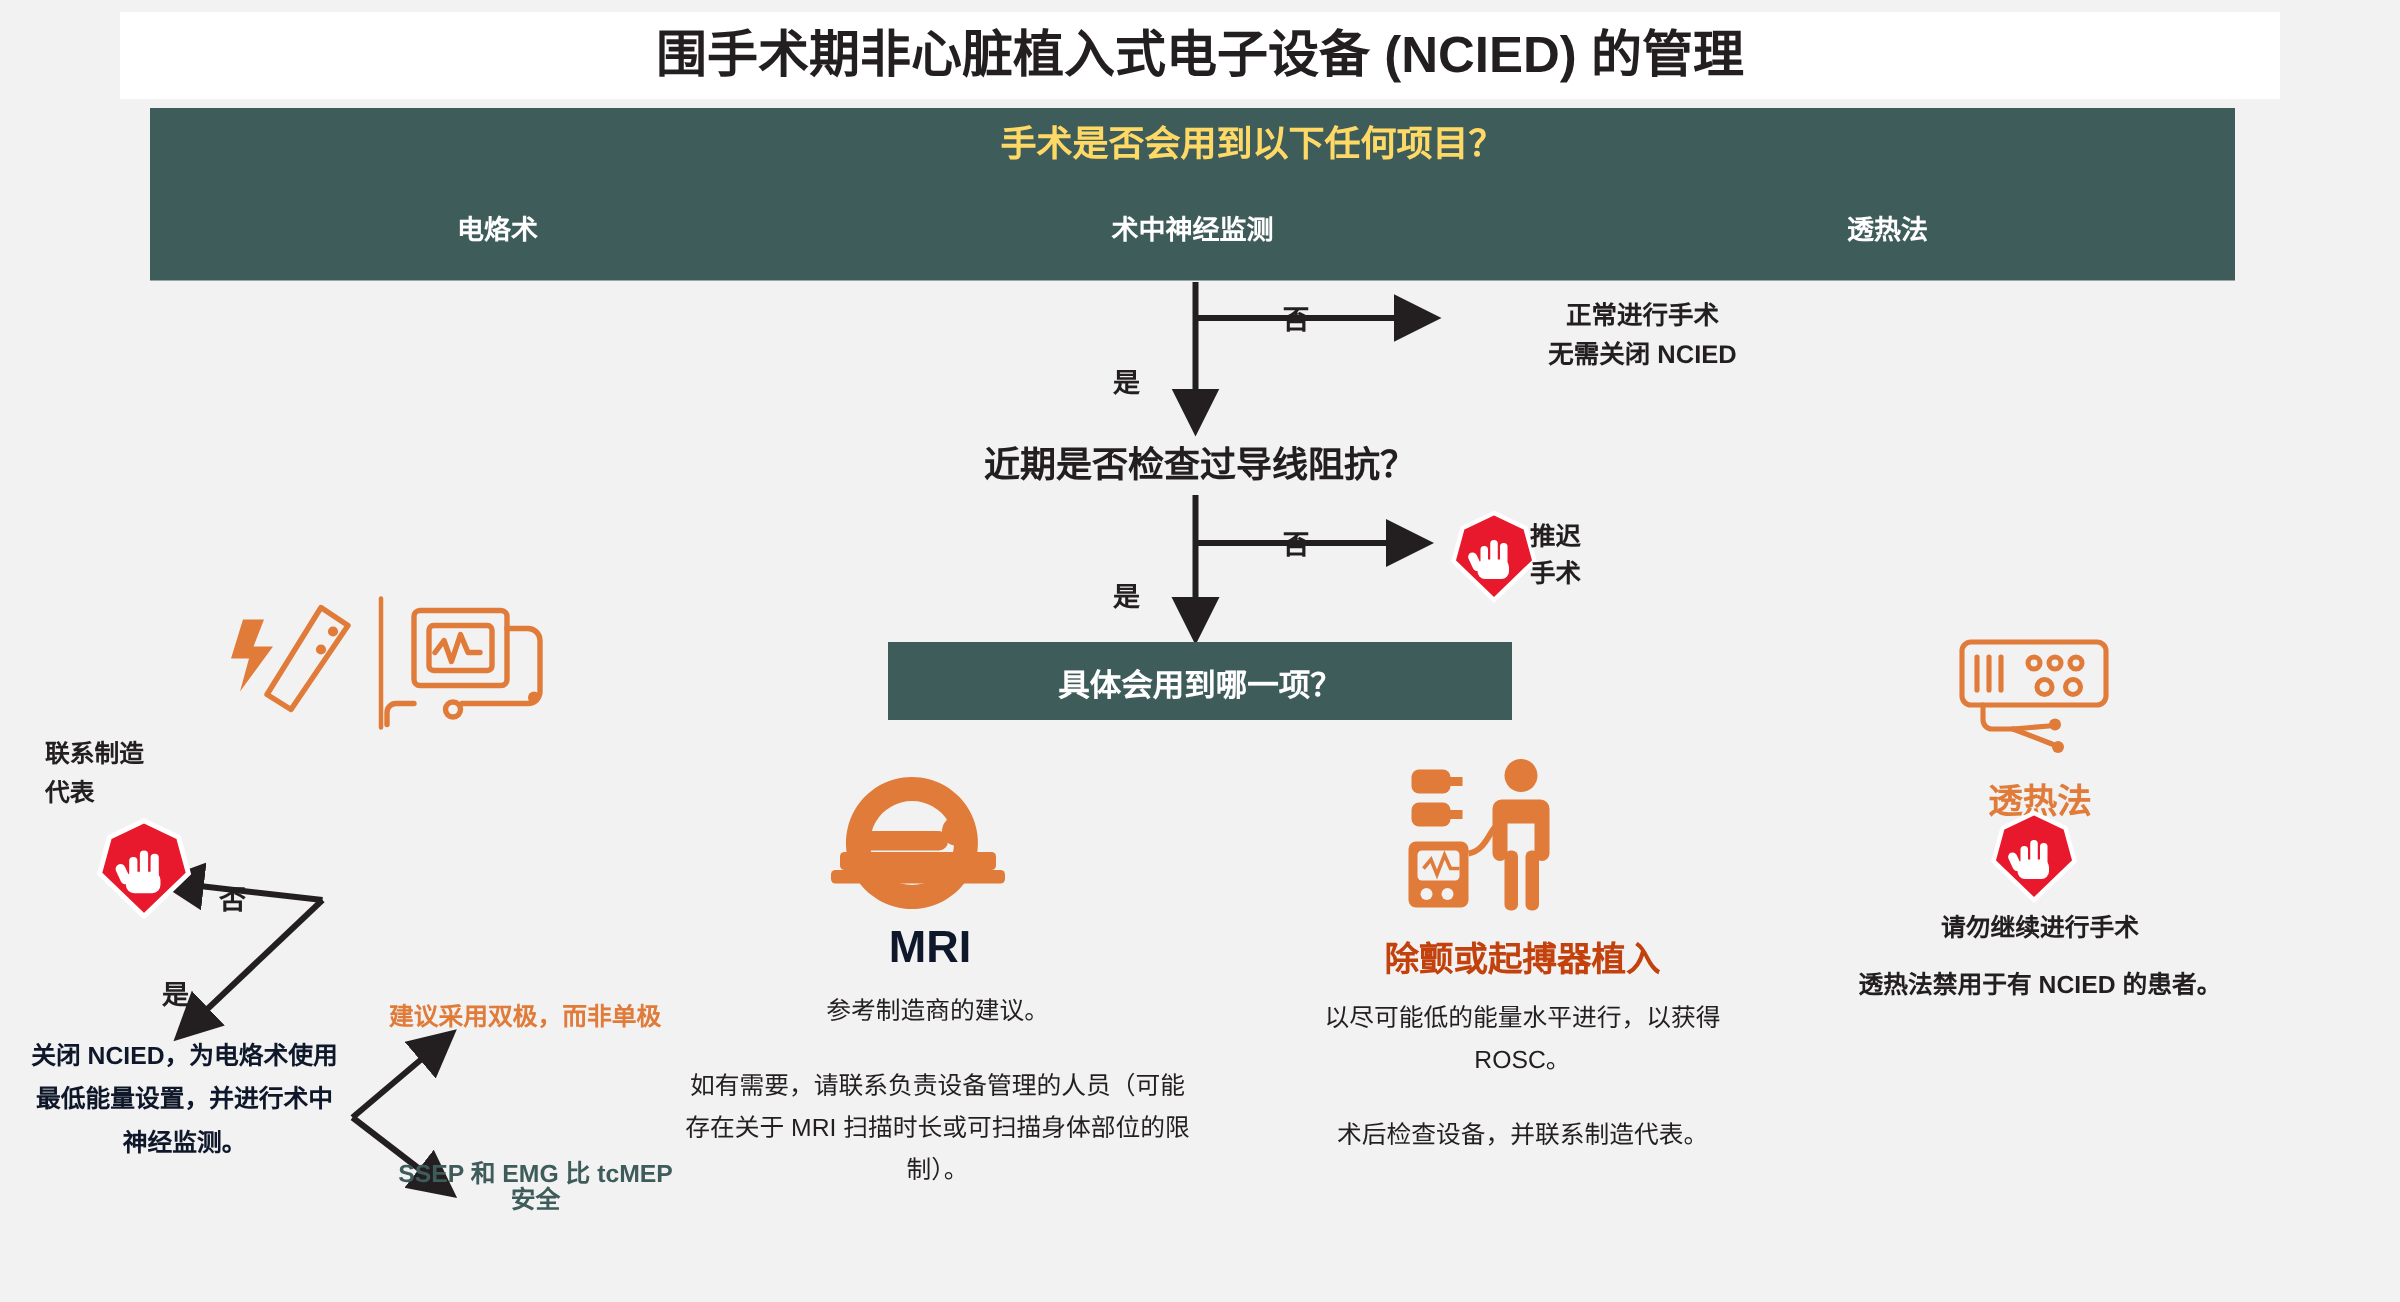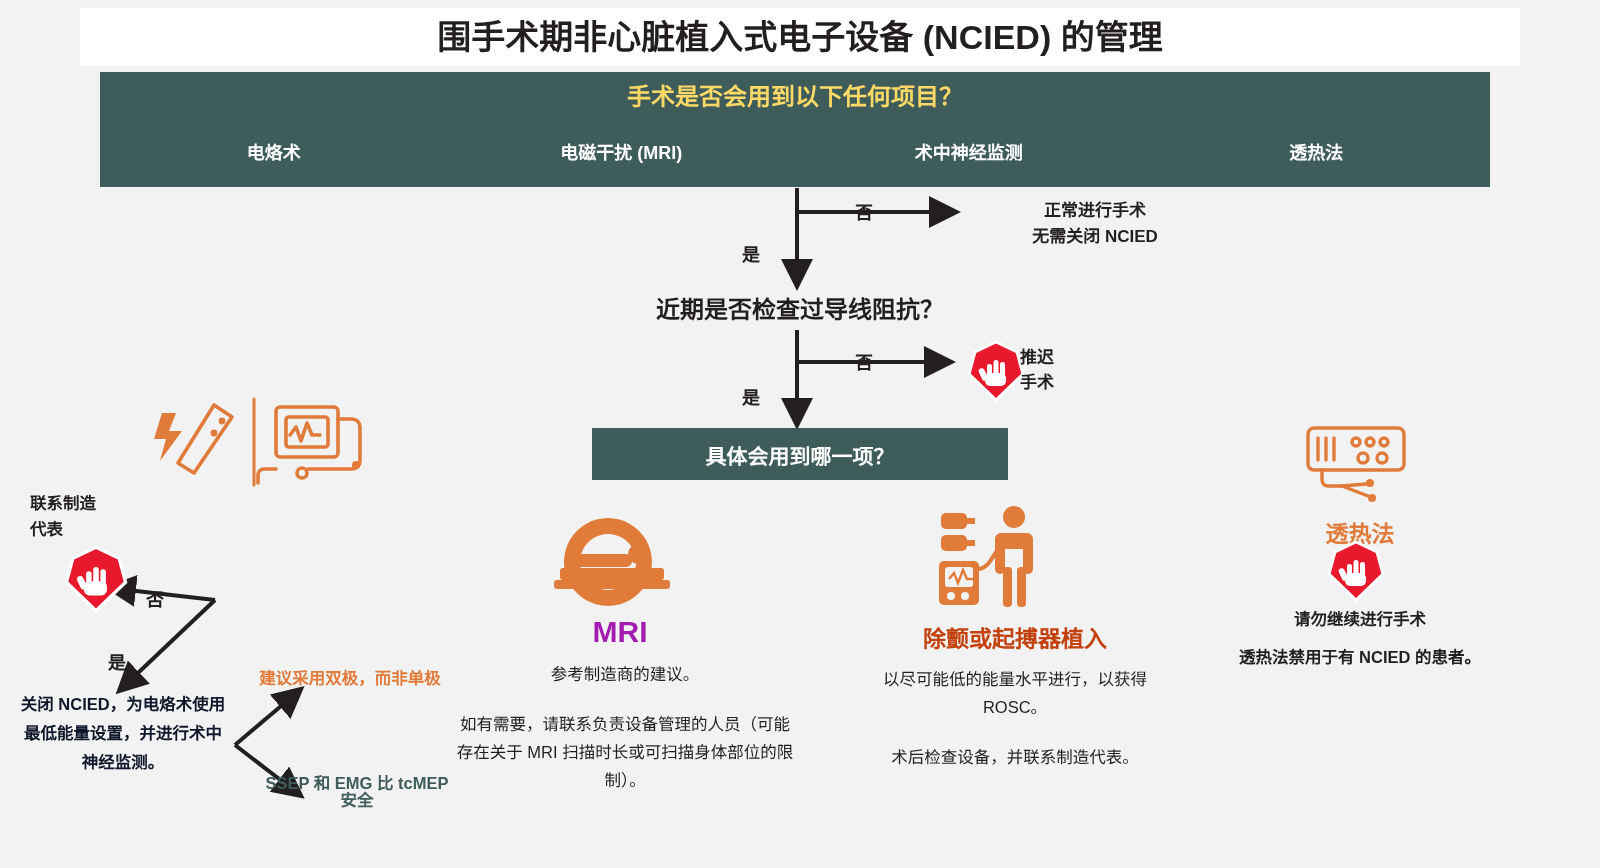--- a/index.html
+++ b/index.html
@@ -31,20 +31,21 @@
   
   .teal-head{
     left:100px;top:72px;width:1390px;height:115px;
     background:#3e5c5a;
   }
   .teal-q{
     left:100px;top:80px;width:1390px;
     text-align:center;
     color:#ffd966;font-size:24px;font-weight:bold;
     line-height:34px;
+    padding-left:40px;
   }
   .teal-opts{
     left:100px;top:126px;width:1390px;height:50px;
     display:flex;align-items:center;
   }
   .teal-opt{
     flex:1;text-align:center;color:#ffffff;font-size:18px;font-weight:bold;
   }
 
   
@@ -98,21 +99,21 @@
   .bipolar{
     left:255px;top:665px;width:190px;text-align:center;
     font-size:16.5px;font-weight:bold;line-height:27px;color:#e07b39;
   }
   .ssep{
     left:262px;top:775px;width:190px;text-align:center;
     font-size:16.5px;font-weight:bold;line-height:17px;color:#3e5c5a;
   }
 
   
-  .mri-head{left:470px;top:615px;width:300px;font-size:30px;font-weight:bold;color:#a21caf;text-align:center;}
+  .mri-head{left:470px;top:615px;width:300px;font-size:30px;font-weight:bold;color:#0f172a;text-align:center;}
   .mri-body{left:455px;top:660px;width:340px;}
   .mri-body p{margin:0 0 22px 0;font-size:16.5px;line-height:28px;text-align:center;color:#231f20;}
 
   
   .def-head{left:850px;top:620px;width:330px;font-size:23px;font-weight:bold;color:#c2410c;text-align:center;}
   .def-body{left:850px;top:665px;width:330px;}
   .def-body p{margin:0 0 22px 0;font-size:16.5px;line-height:28px;text-align:center;color:#231f20;}
 
   
   .dia-head{left:1230px;top:515px;width:260px;font-size:23px;font-weight:bold;color:#e07b39;text-align:center;}
@@ -126,21 +127,20 @@
 
 <div class="canvas">
 
   <div class="abs title-band"></div>
   <div class="abs title-text">围手术期非心脏植入式电子设备 (NCIED) 的管理</div>
 
   <div class="abs teal-head"></div>
   <div class="abs teal-q">手术是否会用到以下任何项目？</div>
   <div class="abs teal-opts">
     <div class="teal-opt">电烙术</div>
-    <div class="teal-opt">电磁干扰 (MRI)</div>
     <div class="teal-opt">术中神经监测</div>
     <div class="teal-opt">透热法</div>
   </div>
 
   <svg class="arrows" viewBox="0 0 1600 868">
     <defs>
       <marker id="ah" markerWidth="9" markerHeight="9" refX="6.5" refY="4" orient="auto">
         <path d="M0,0 L8,4 L0,8 z" fill="#231f20"></path>
       </marker>
     </defs>

